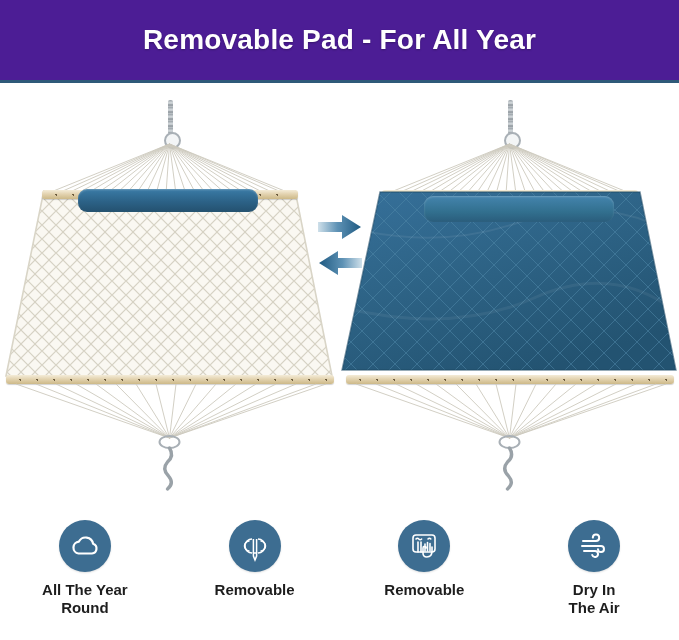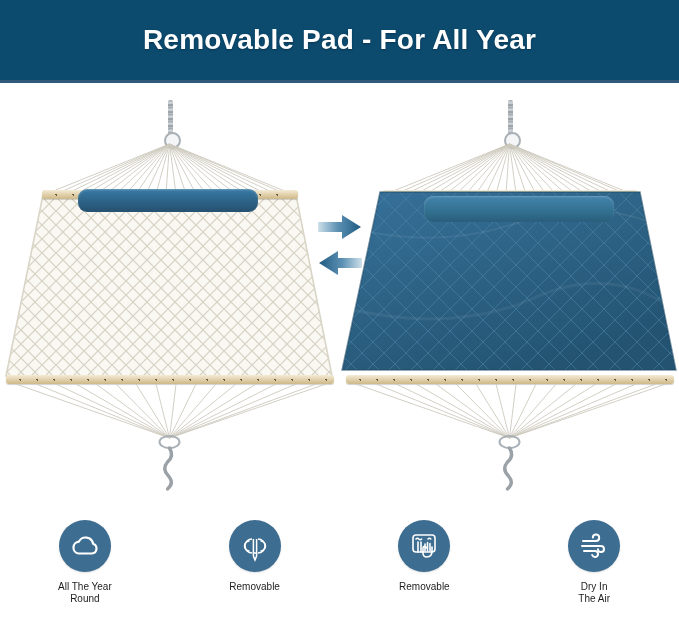--- a/index.html
+++ b/index.html
@@ -14,21 +14,21 @@
     overflow: hidden;
     position: relative;
   }
 
   
   .header-banner {
     position: absolute;
     left: 0; top: 0;
     width: 679px;
     height: 83px;
-    background: #0c4a6e;
+    background: #4c1d95;
     display: flex;
     align-items: center;
     justify-content: center;
     box-sizing: border-box;
     border-bottom: 3px solid #2f5a79;
   }
   .header-title {
     color: #ffffff;
     font-size: 28px;
     font-weight: bold;
@@ -169,22 +169,22 @@
     height: 52px;
     border-radius: 50%;
     background: #3d6d91;
     display: flex;
     align-items: center;
     justify-content: center;
     box-shadow: 0 1px 2px rgba(0,0,0,0.12);
   }
   .feature-label {
     margin-top: 9px;
-    font-size: 10px;
-    font-weight: normal;
+    font-size: 15px;
+    font-weight: bold;
     color: #1d1d1d;
     text-align: center;
     line-height: 1.18;
     white-space: pre-line;
   }
 </style>
 </head>
 <body>
 
 <div class="header-banner">

